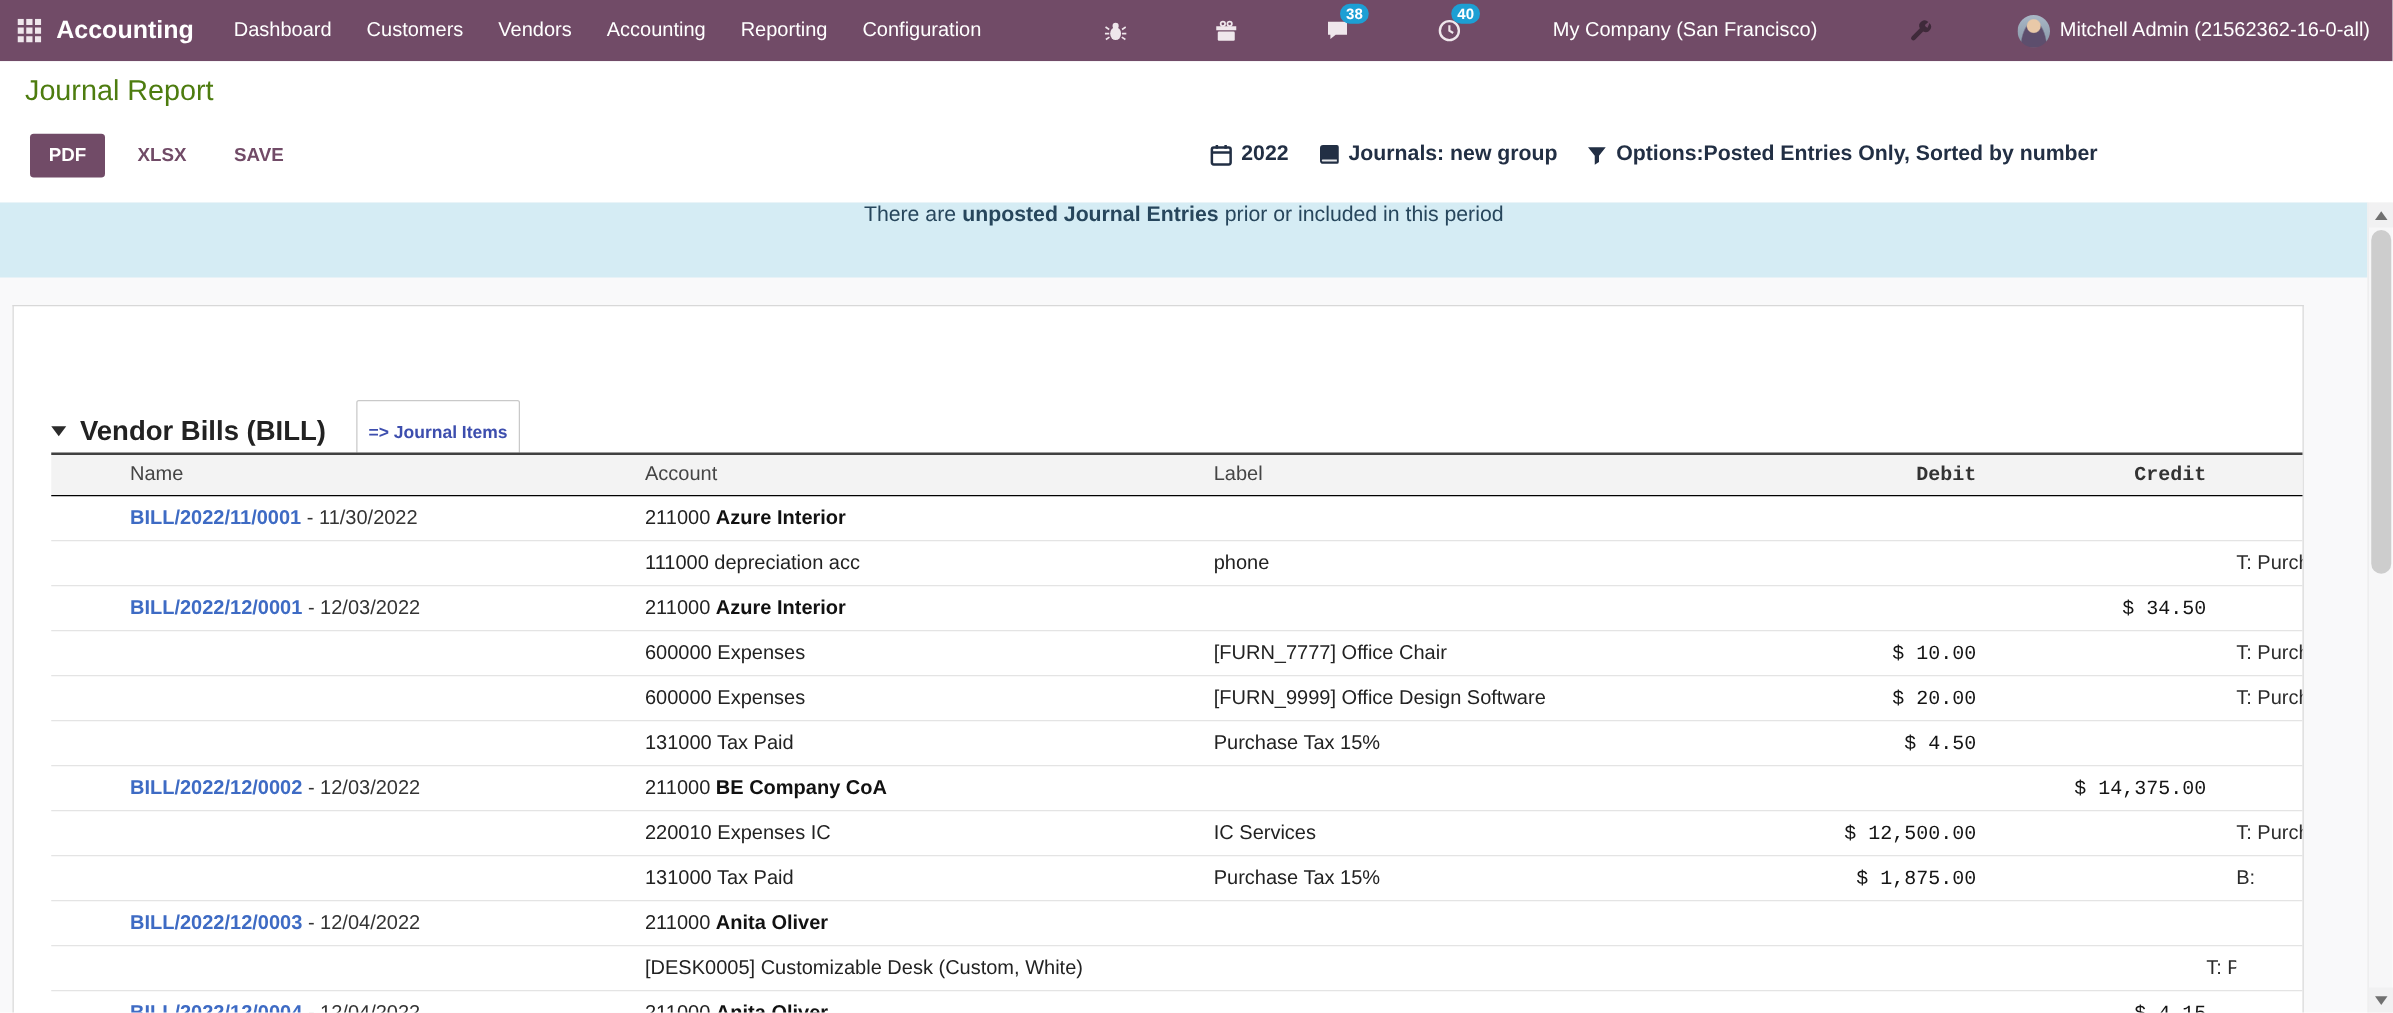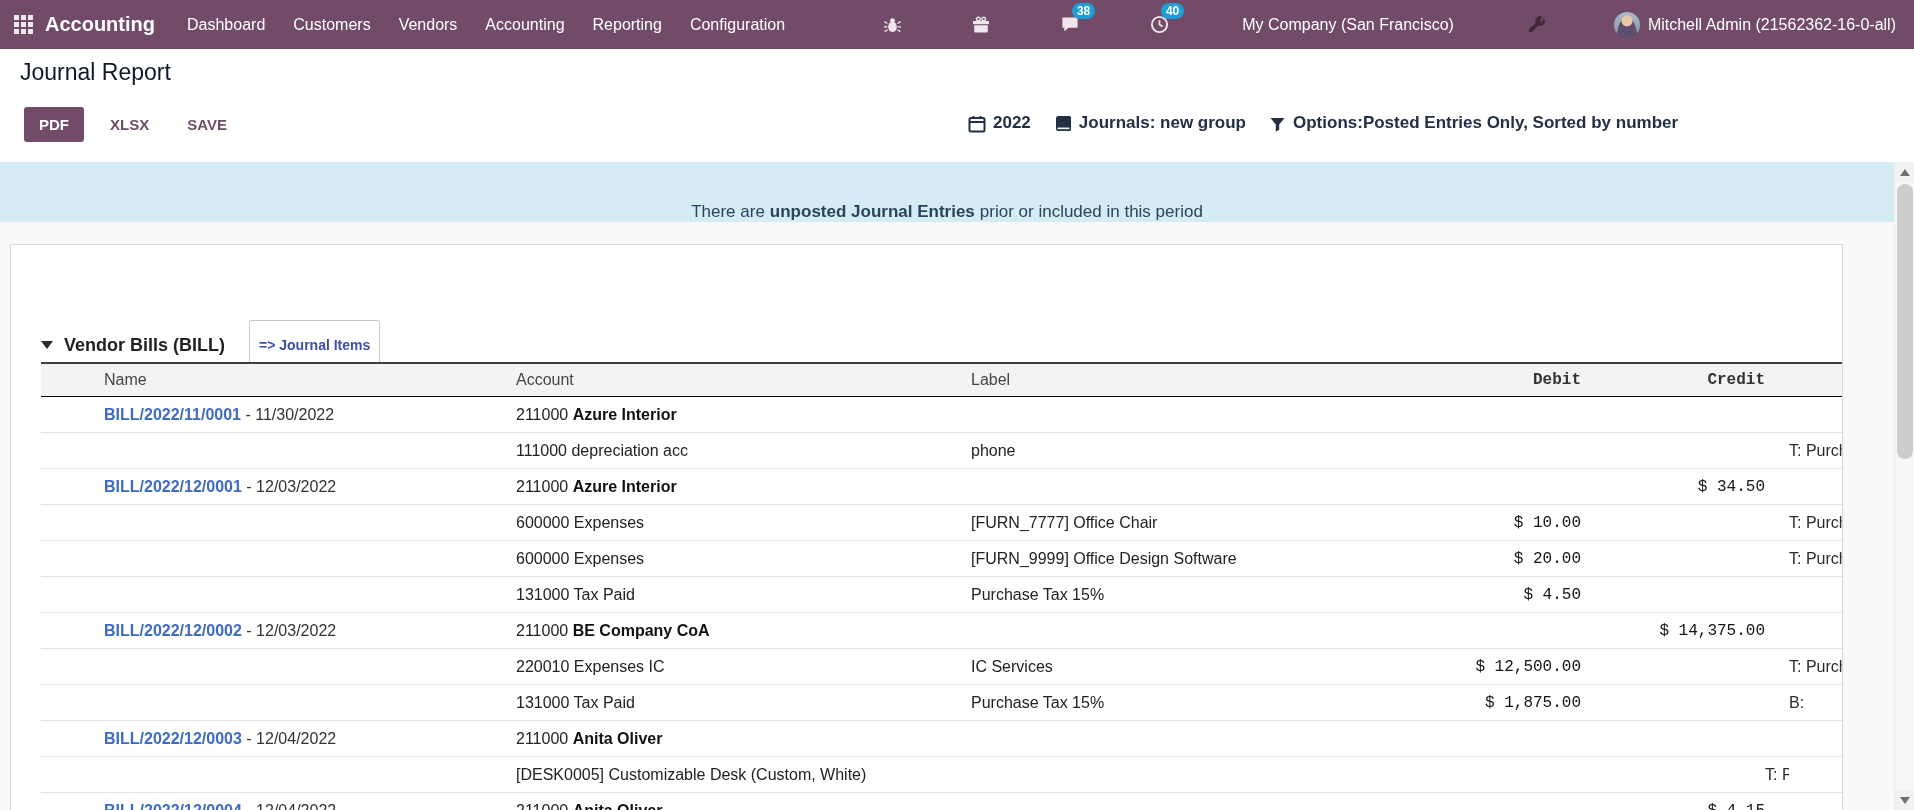--- a/index.html
+++ b/index.html
@@ -25,41 +25,41 @@
   .company{font-size:16px;padding:0 14px;line-height:49px;cursor:pointer;white-space:nowrap;}
   .user-menu{display:flex;align-items:center;padding:0 8px;cursor:pointer;}
   .avatar{width:26px;height:26px;border-radius:50%;margin-right:8px;flex:0 0 auto;
     background:
       radial-gradient(circle at 50% 34%, #e9c9a8 0 5px, rgba(0,0,0,0) 6px),
       radial-gradient(ellipse at 50% 108%, #5d4e6d 0 10px, rgba(0,0,0,0) 11px),
       linear-gradient(#aab8c7,#8494a5);}
   .user-name{font-size:16px;white-space:nowrap;}
   
   .page-header{position:absolute;top:49px;left:0;width:1914px;height:113px;background:#fff;}
-  .page-title{position:absolute;left:20px;top:10px;font-size:23px;font-weight:400;color:#0f172a;}
+  .page-title{position:absolute;left:20px;top:10px;font-size:23px;font-weight:400;color:#4d7c0f;}
   .actions{position:absolute;left:24px;top:58px;display:flex;align-items:center;}
   .btn-pdf{background:var(--brand,#714B67);color:#fff;border:none;border-radius:3px;
     font-family:inherit;font-size:15px;font-weight:700;padding:9px 15px;cursor:pointer;}
   .btn-flat{background:none;border:none;color:var(--brand,#714B67);font-family:inherit;
     font-size:15px;font-weight:700;padding:9px 4px;cursor:pointer;}
   .btn-flat.x{margin-left:22px;} .btn-flat.s{margin-left:30px;}
   .filters{position:absolute;left:968px;top:64px;display:flex;gap:23px;align-items:center;
     color:var(--filtertext,#222f44);font-weight:700;font-size:17px;}
   .filter-item{display:flex;align-items:flex-end;gap:7px;cursor:pointer;white-space:nowrap;}
   
   .scroll-region{position:absolute;top:162px;left:0;width:1914px;height:648px;background:#f9f9fa;}
   .alert{position:absolute;top:0;left:0;width:1894px;height:60px;background:var(--alertbg,#d5ecf4);
-    color:var(--alerttext,#27465c);font-size:17px;display:flex;align-items:flex-end;justify-content:center;}
+    color:var(--alerttext,#27465c);font-size:17px;display:flex;align-items:flex-start;justify-content:center;}
   .alert b{margin:0 5px;}
   .report-card{position:absolute;top:82px;left:10px;width:1833px;height:566px;background:#fff;
     border:1px solid #d8d8d8;border-bottom:none;overflow:hidden;}
   .section{position:absolute;top:86px;left:30px;display:flex;align-items:center;height:28px;}
   .caret{width:0;height:0;border-left:6px solid transparent;border-right:6px solid transparent;
     border-top:8px solid #2b2b2b;margin-right:11px;cursor:pointer;}
-  .section-title{font-size:18px;font-weight:700;color:#222;white-space:nowrap;}
+  .section-title{font-size:22px;font-weight:700;color:#222;white-space:nowrap;}
   .ji-pill{margin-left:24px;border:1px solid #c9c9c9;border-radius:2px;padding:16px 9px;
     font-size:14px;font-weight:700;color:var(--ji,#3d4eae);background:#fff;cursor:pointer;white-space:nowrap;}
   .jtable{position:absolute;top:117px;left:30px;width:1828px;font-size:16px;color:#222;}
   .tr{display:grid;grid-template-columns:63px 412px 455px 280px 330px 184px 24px 80px;
     height:36px;align-items:center;border-bottom:1px solid #e4e4e4;}
   .tr.head{height:35px;background:#f3f3f3;border-top:2px solid #404040;border-bottom:1px solid #000000;
     color:#454545;}
   .td{white-space:nowrap;overflow:visible;}
   .td.num{text-align:right;font-family:"Liberation Mono",monospace;white-space:pre;color:#141414;}
   .head .num{font-weight:700;color:#333;}

